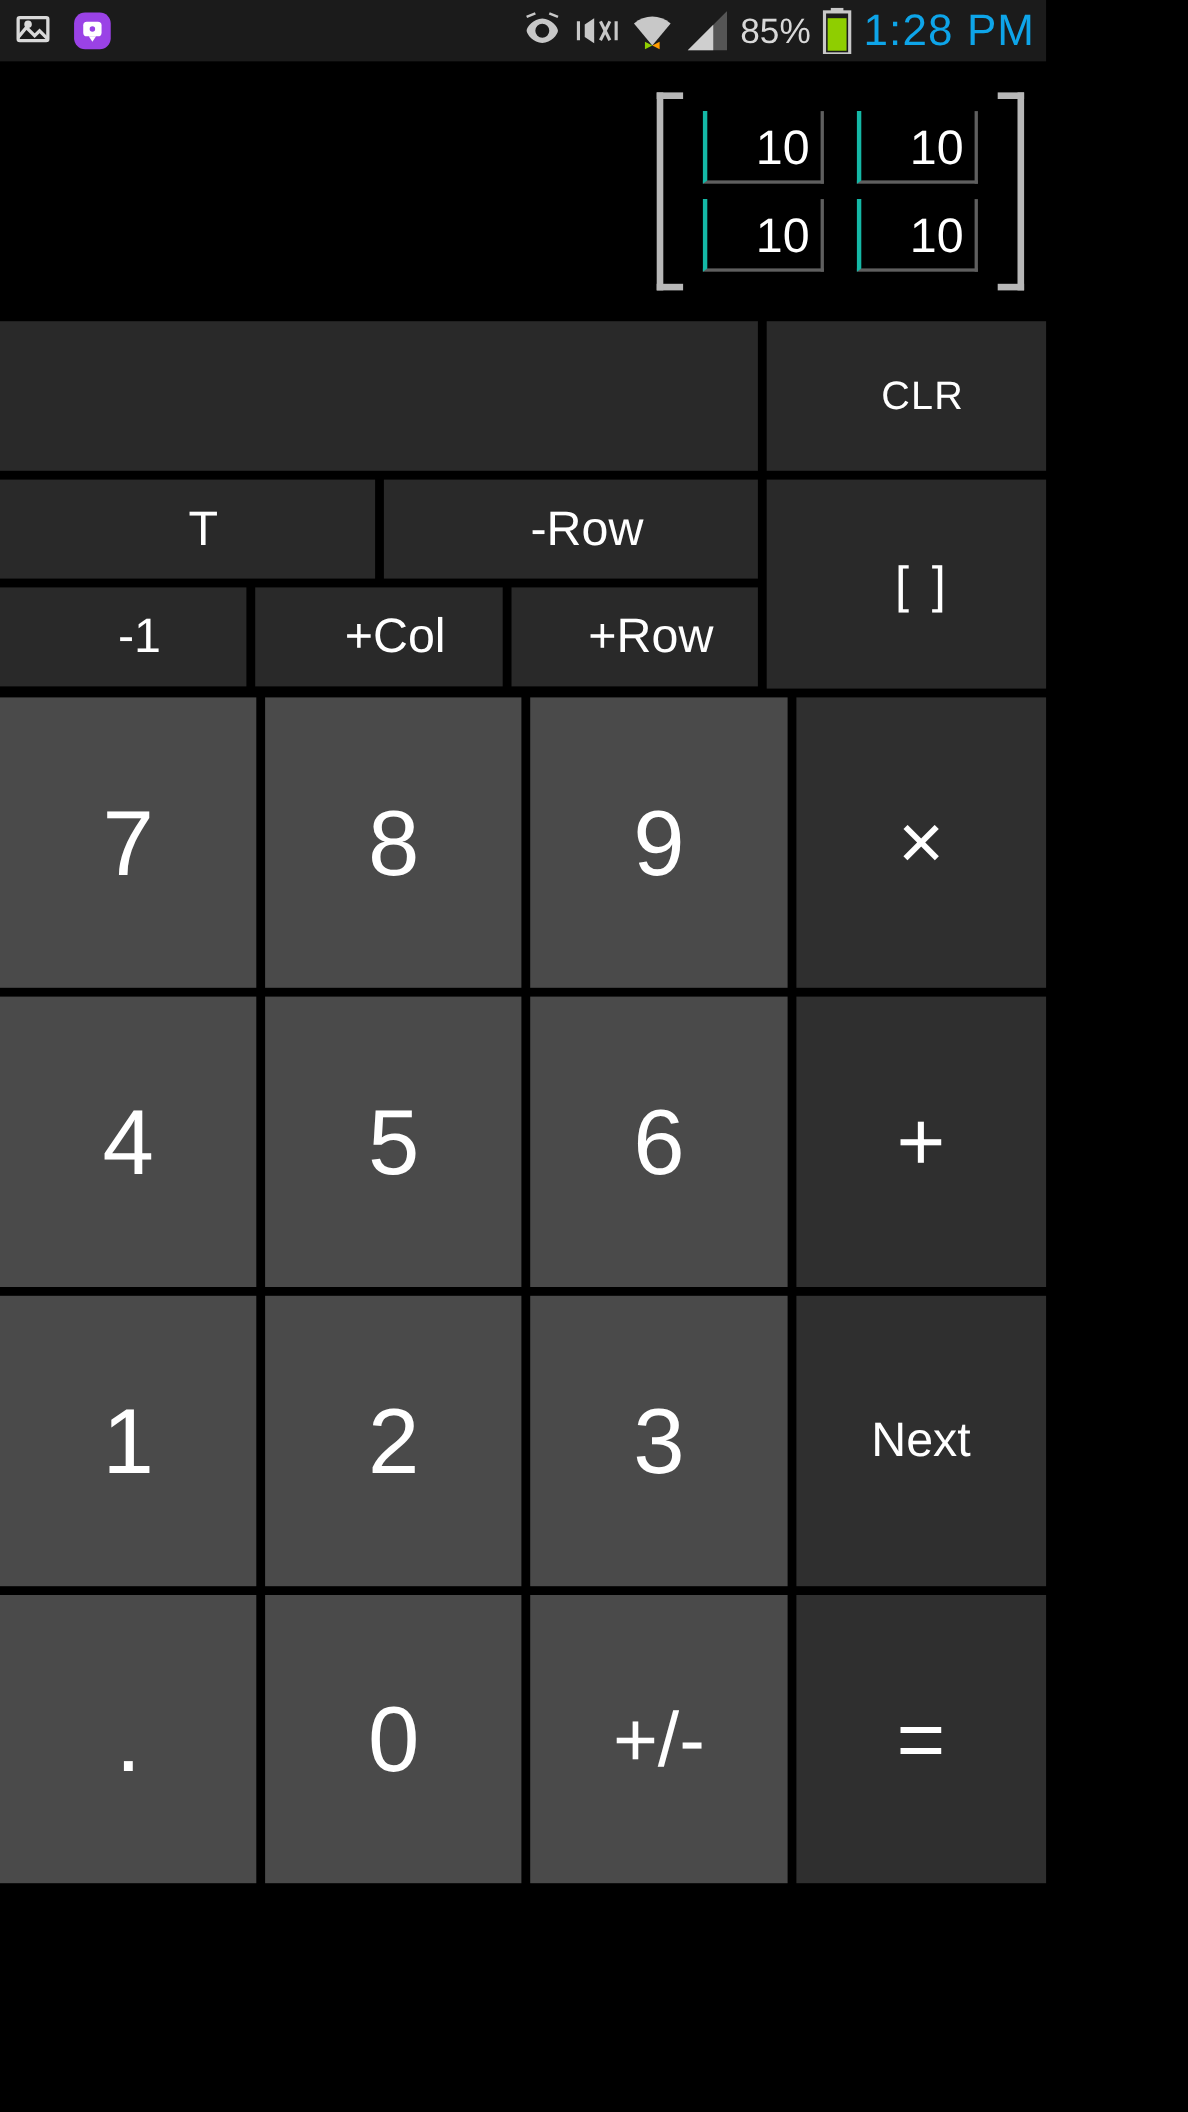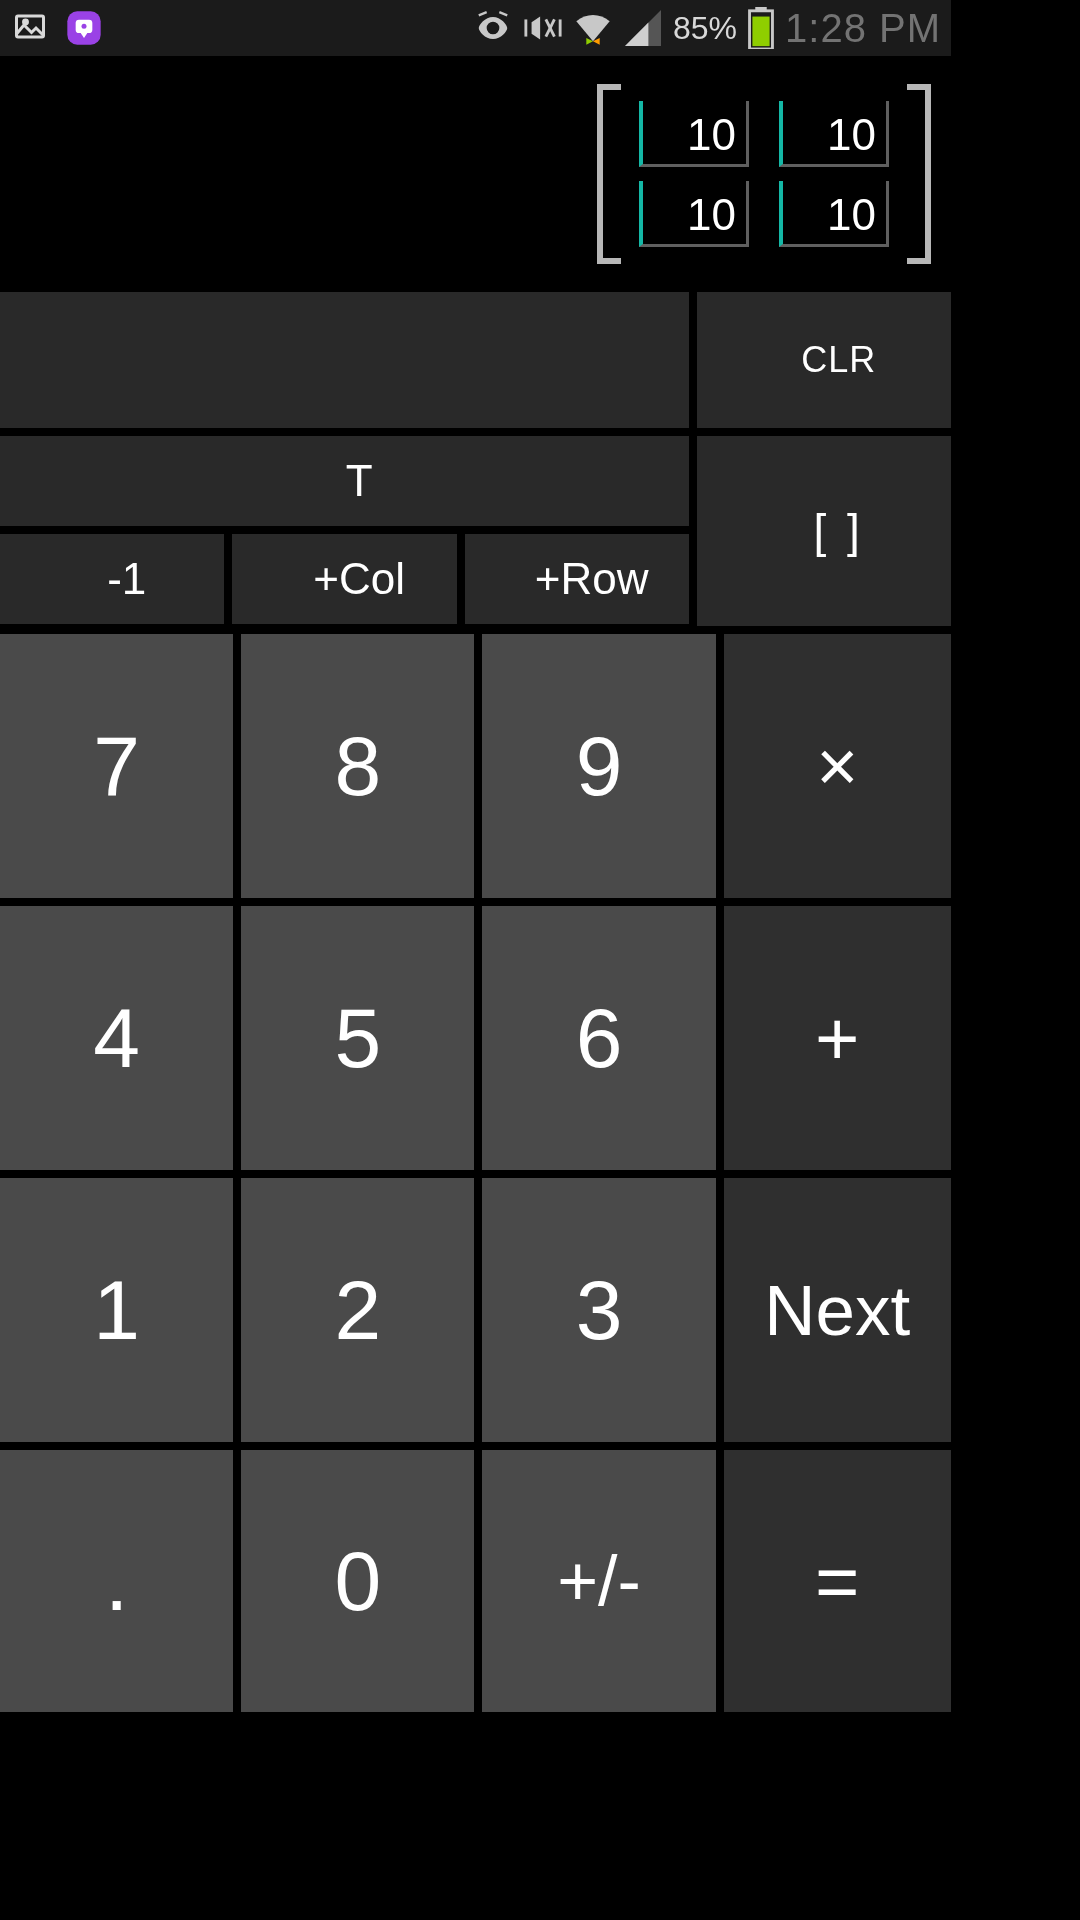--- a/index.html
+++ b/index.html
@@ -26,21 +26,21 @@
     display: flex;
     align-items: center;
     padding: 0 10px;
     color: #c8c8c8;
     font-size: 34px;
   }
   .status-left { display: flex; align-items: center; gap: 14px; }
   .status-right { margin-left: auto; display: flex; align-items: center; gap: 10px; }
   .status-icon { width: 40px; height: 40px; display:flex; align-items:center; justify-content:center; }
   .status-battery { display:flex; align-items:center; }
-  .status-time { font-size: 40px; color:#737373; font-weight:400; letter-spacing:1px; }
+  .status-time { font-size: 40px; color:#0ea5e9; font-weight:400; letter-spacing:1px; }
 
   
   .display-area {
     height: 232px;
     background: #000;
     display: flex;
     justify-content: flex-end;
     align-items: center;
     padding-right: 20px;
   }
@@ -233,20 +233,21 @@
       <div class="key blank-key" style="flex:3.07;"></div>
       <button class="key fn" style="flex:1;">
           <span class="clr-label">CLR</span>
         </button>
     </div>
 
     <div class="row-large" style="height:190px;">
       <div class="small-col" style="flex:3.07; gap:8px;">
         <div class="row-small">
           <button class="key fn small flex1">T</button>
+          <button class="key fn small flex1">-Row</button>
         </div>
         <div class="row-small">
           <button class="key fn small flex1">-1</button>
           <button class="key fn small flex1">+Col</button>
           <button class="key fn small flex1">+Row</button>
         </div>
       </div>
       <button class="key fn bracket-key" style="flex:1;">[ ]</button>
     </div>
 
@@ -261,21 +262,21 @@
       <button class="key num flex1">4</button>
       <button class="key num flex1">5</button>
       <button class="key num flex1">6</button>
       <button class="key op" style="flex:0.975;font-size:76px;">+</button>
     </div>
 
     <div class="row-large tall-row">
       <button class="key num flex1">1</button>
       <button class="key num flex1">2</button>
       <button class="key num flex1">3</button>
-      <button class="key op" style="flex:0.975;font-size:71px;">Next</button>
+      <button class="key op" style="flex:0.975;font-size:44px;">Next</button>
     </div>
 
     <div class="row-large" style="height:262px;">
       <button class="key num flex1" style="font-size:84px;">.</button>
       <button class="key num flex1">0</button>
       <button class="key num flex1" style="font-size:70px;">+/-</button>
       <button class="key op" style="flex:0.975;font-size:76px;">=</button>
     </div>
 
   </div>

